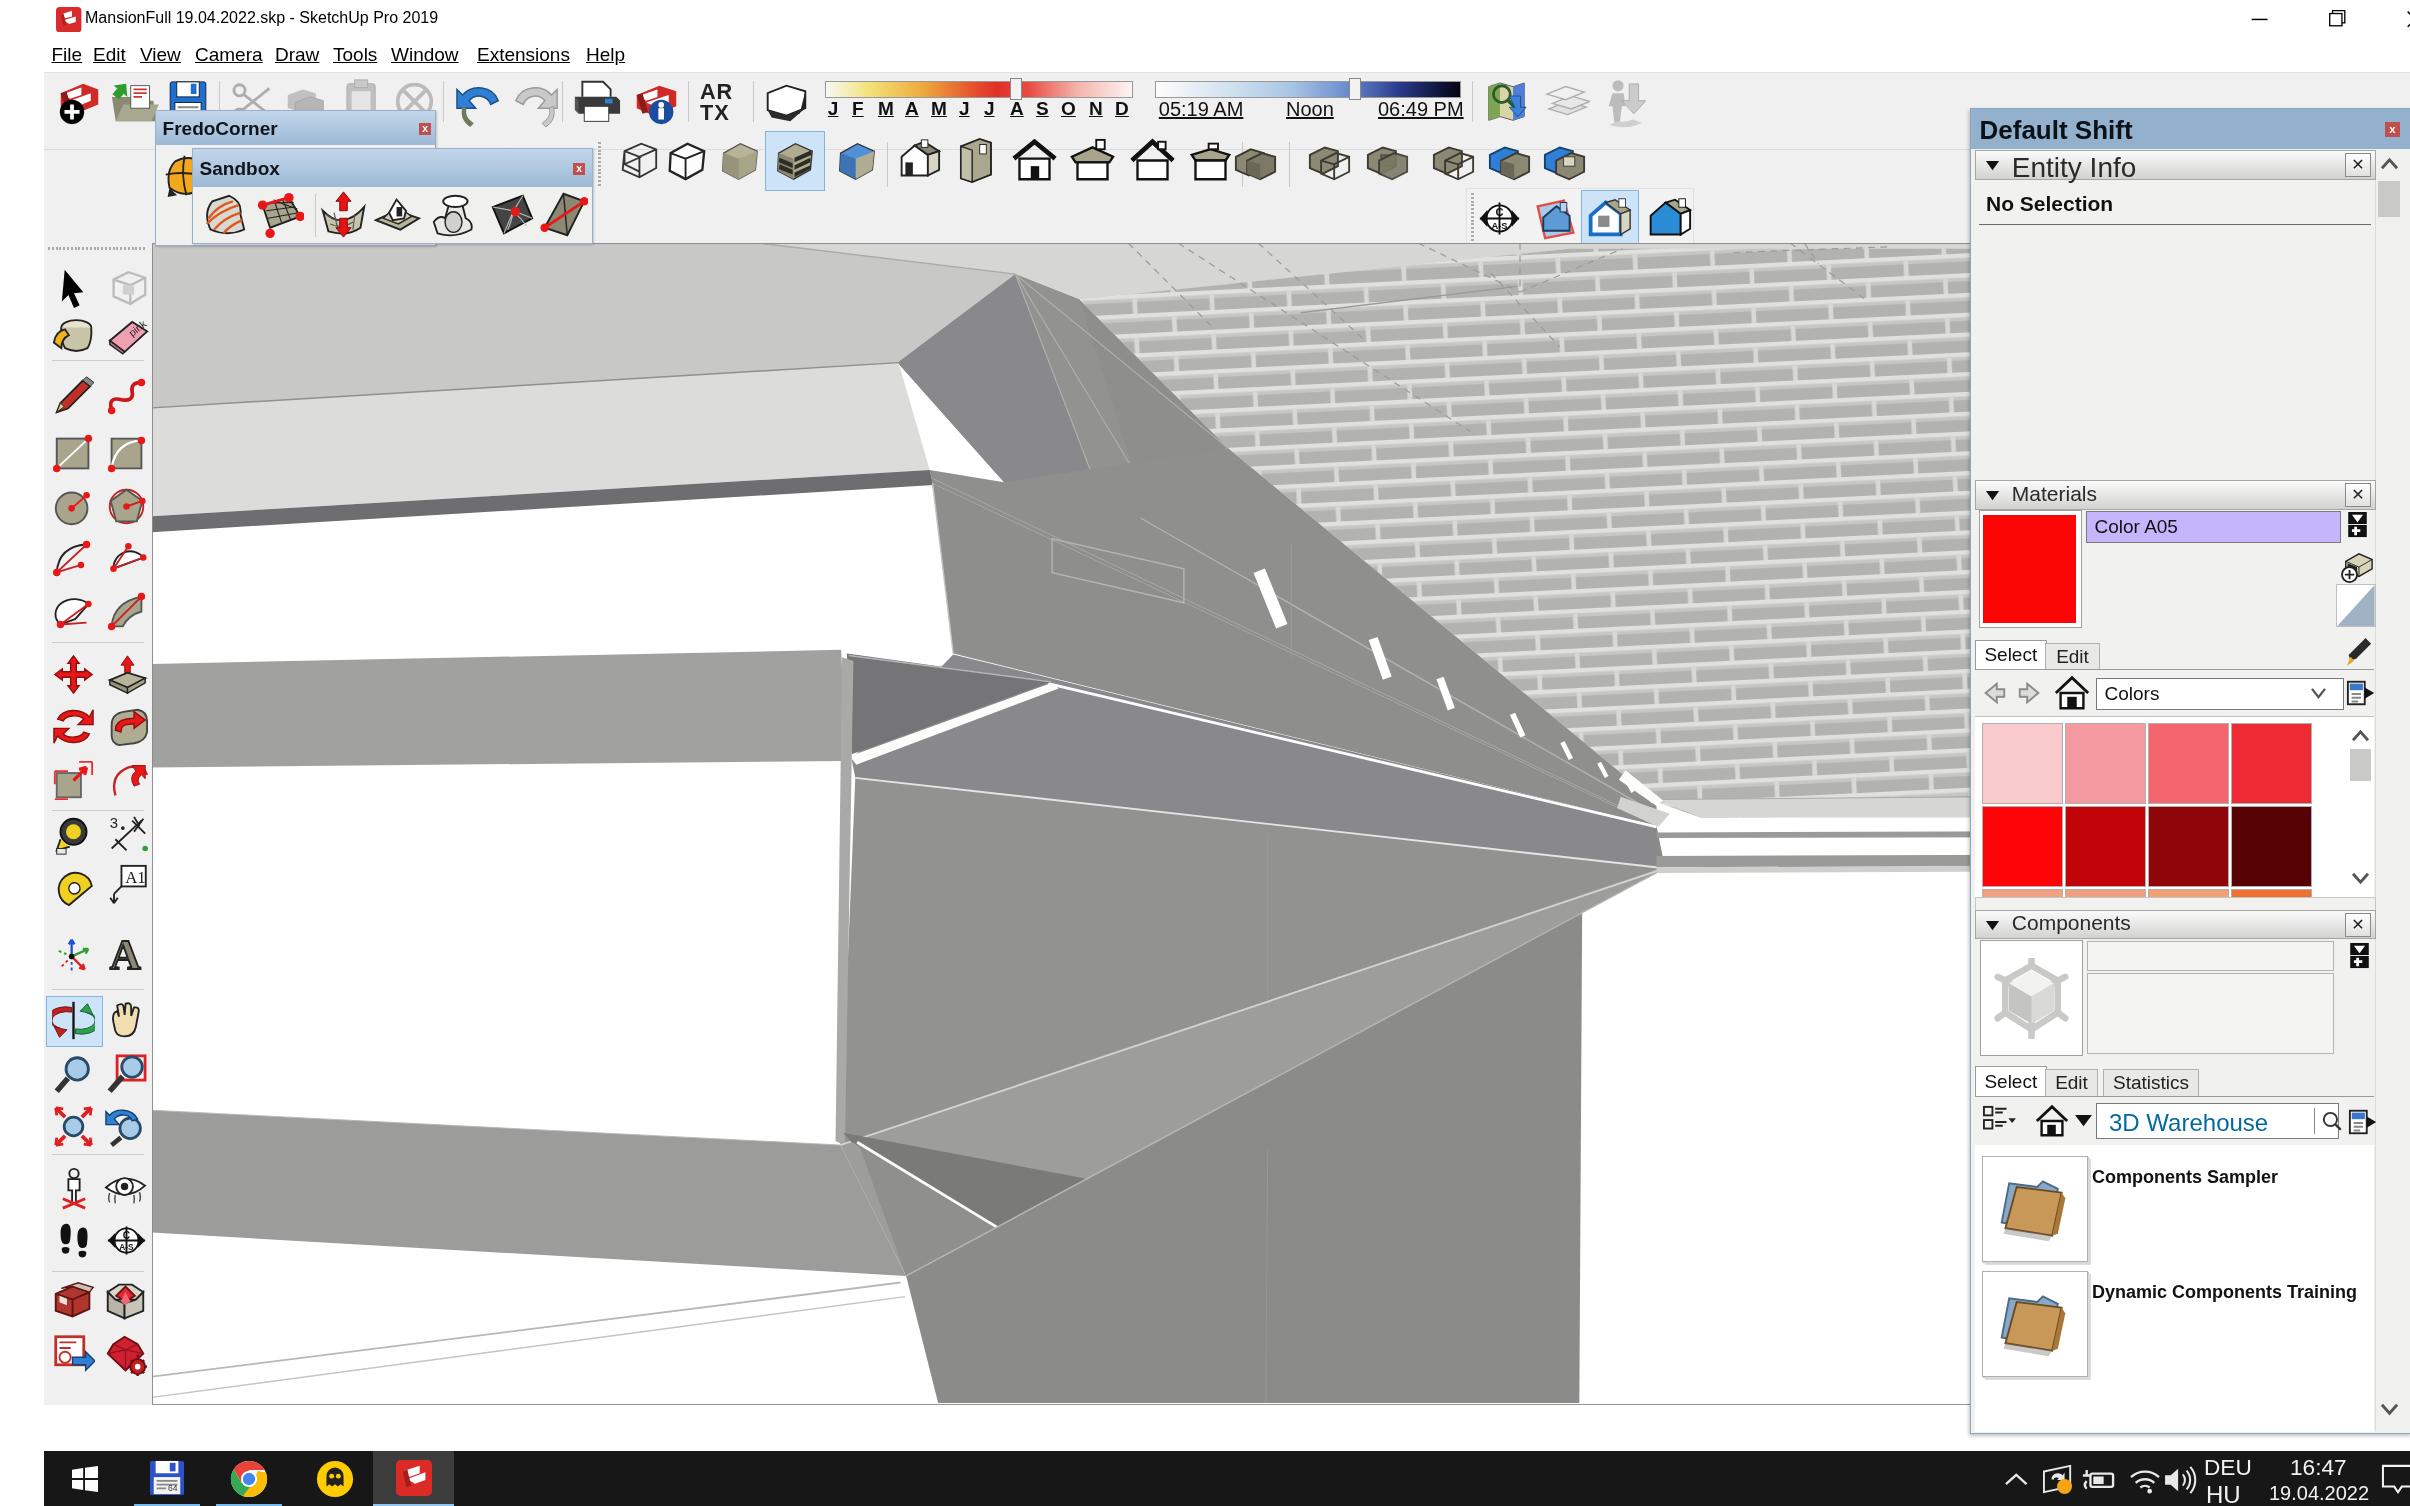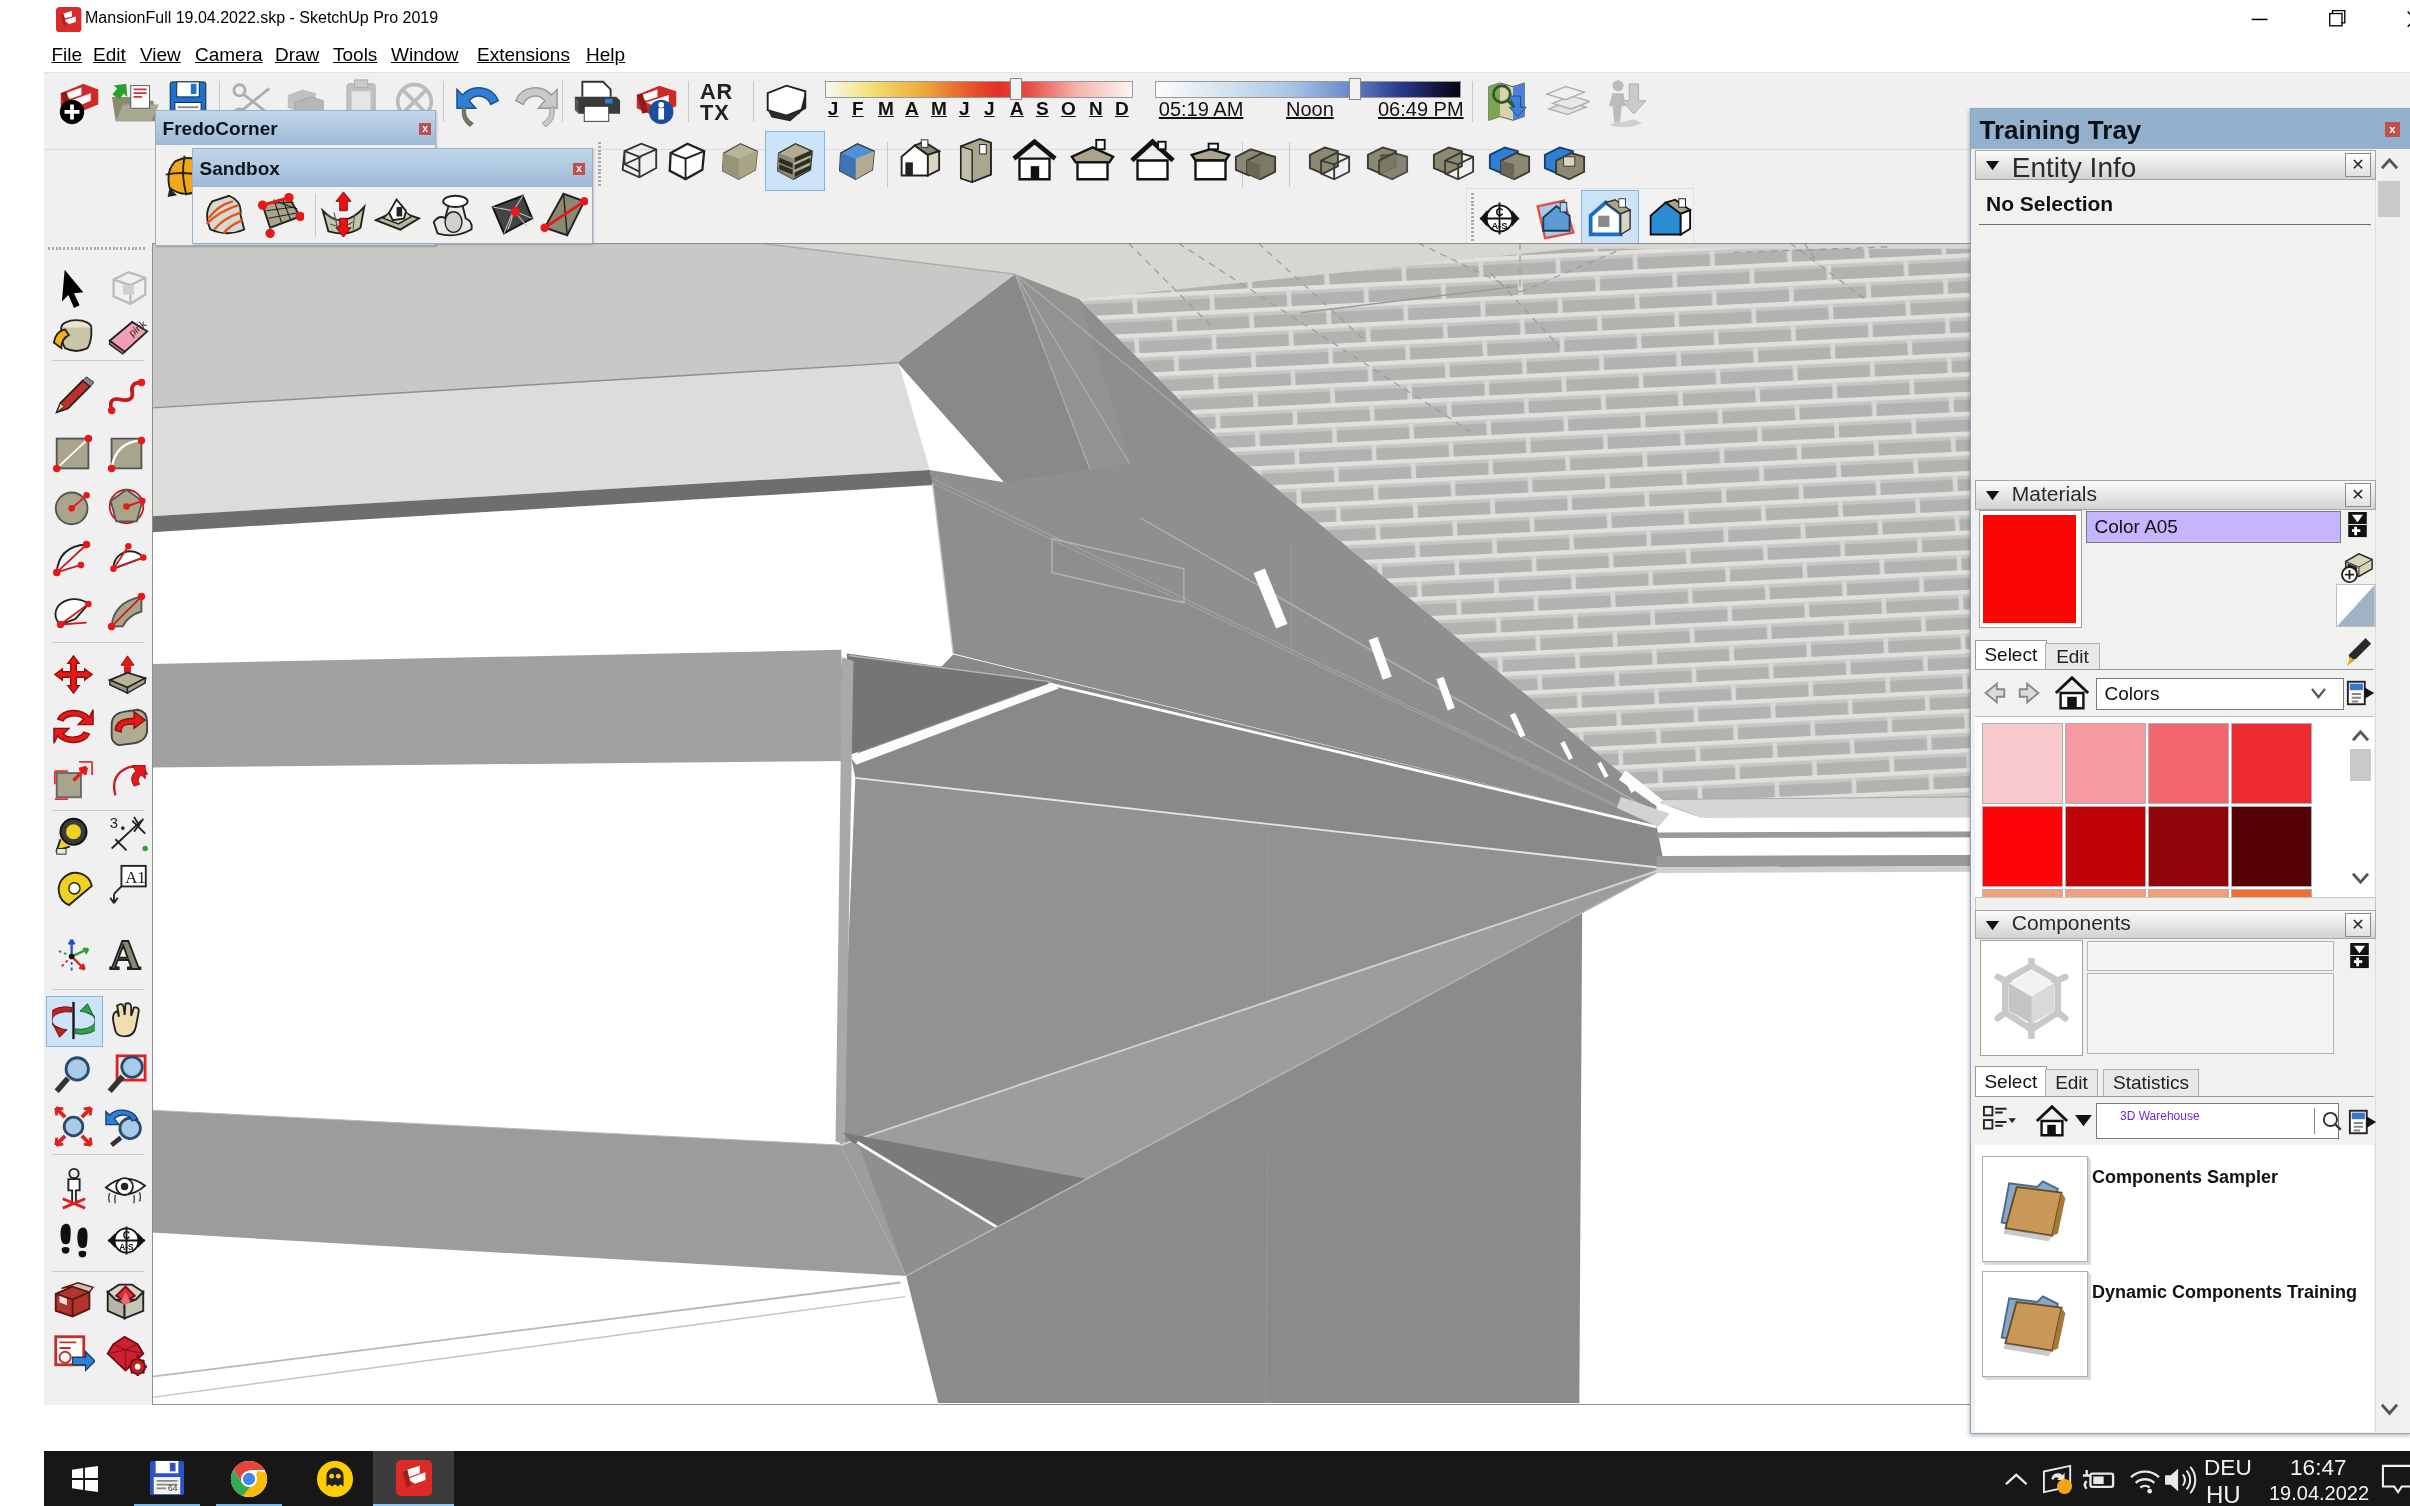--- a/index.html
+++ b/index.html
@@ -728,21 +728,21 @@
         <path d="M6 40 L48 12" stroke="#e81818" stroke-width="3"></path>
         <circle cx="6" cy="40" r="4.5" fill="#e81818"></circle>
           <circle cx="48" cy="12" r="4.5" fill="#e81818"></circle>
       </svg>
     </div>
   </div>
 
   <div id="tray" class="abs" style="left:1926px;top:108px;width:440px;height:1324px;background:#f1f1ef;border:0.9px solid #8ea6bf;box-shadow:-0.9px 1.9px 3.8px rgba(0,0,0,.25);">
 
     <div class="abs" style="left:0;top:0;width:440px;height:40px;background:#93b0cd;"></div>
-    <div class="abs" style="left:8.5px;top:5.6px;font-size:26px;font-weight:bold;color:#0c1118;">Training Tray</div>
+    <div class="abs" style="left:8.5px;top:5.6px;font-size:26px;font-weight:bold;color:#0c1118;">Default Shift</div>
     <div class="abs" style="left:414px;top:13px;width:15px;height:15px;background:#c0504d;color:#fff;font-size:11.3px;font-weight:bold;text-align:center;line-height:15px;">x</div>
 
     <div class="abs" style="left:404px;top:41px;width:26px;height:1281px;background:#f0f0ee;border-left:0.9px solid #dcdcda;"></div>
     <svg class="abs" style="left:409px;top:47px" width="19" height="17" viewBox="0 0 20 18">
         <path d="M2 13 L10 4 L18 13" fill="none" stroke="#555" stroke-width="3"></path>
       </svg>
     <div class="abs" style="left:407px;top:72px;width:21.7px;height:36px;background:#c9c9c7;"></div>
     <svg class="abs" style="left:409px;top:1292px" width="19" height="17" viewBox="0 0 20 18">
         <path d="M2 4 L10 13 L18 4" fill="none" stroke="#555" stroke-width="3"></path>
       </svg>
@@ -882,21 +882,21 @@
     </svg>
     <svg class="abs" style="left:62px;top:994px" width="38" height="36" viewBox="0 0 40 38">
       <path d="M4 19 L20 4 L36 19" fill="none" stroke="#111" stroke-width="3"></path>
       <path d="M9 19 H31 V34 H9Z" fill="#fff" stroke="#111" stroke-width="2.5"></path>
       <rect x="15" y="23" width="9" height="11" fill="#111"></rect>
     </svg>
     <svg class="abs" style="left:102px;top:1004px" width="21" height="15" viewBox="0 0 22 16">
         <path d="M2 2 H20 L11 14Z" fill="#111"></path>
       </svg>
     <div class="abs" style="left:125px;top:994px;width:241px;height:34px;background:#fff;border:0.9px solid #7a7a78;">
-      <div class="abs" style="left:23px;top:4.7px;font-size:12px;color:#6d28d9;">3D Warehouse</div>
+      <div class="abs" style="left:12px;top:4.7px;font-size:24px;color:#0369a1;">3D Warehouse</div>
       <div class="abs" style="left:217px;top:3.8px;width:0.9px;height:26px;background:#888;"></div>
       <svg class="abs" style="left:224px;top:5.6px" width="22.6" height="22.6" viewBox="0 0 24 24">
           <circle cx="10" cy="10" r="7" fill="none" stroke="#333" stroke-width="2"></circle>
           <path d="M15 15 l6 6" stroke="#333" stroke-width="2.5"></path>
         </svg>
     </div>
     <svg class="abs" style="left:377px;top:996px" width="30" height="34" viewBox="0 0 32 36">
       <rect x="2" y="6" width="18" height="24" fill="#fff" stroke="#222" stroke-width="2"></rect>
       <rect x="4" y="8" width="14" height="7" fill="#3878c8"></rect>
       <path d="M6 19 h10 M6 23 h10 M6 27 h7" stroke="#888" stroke-width="2"></path>

